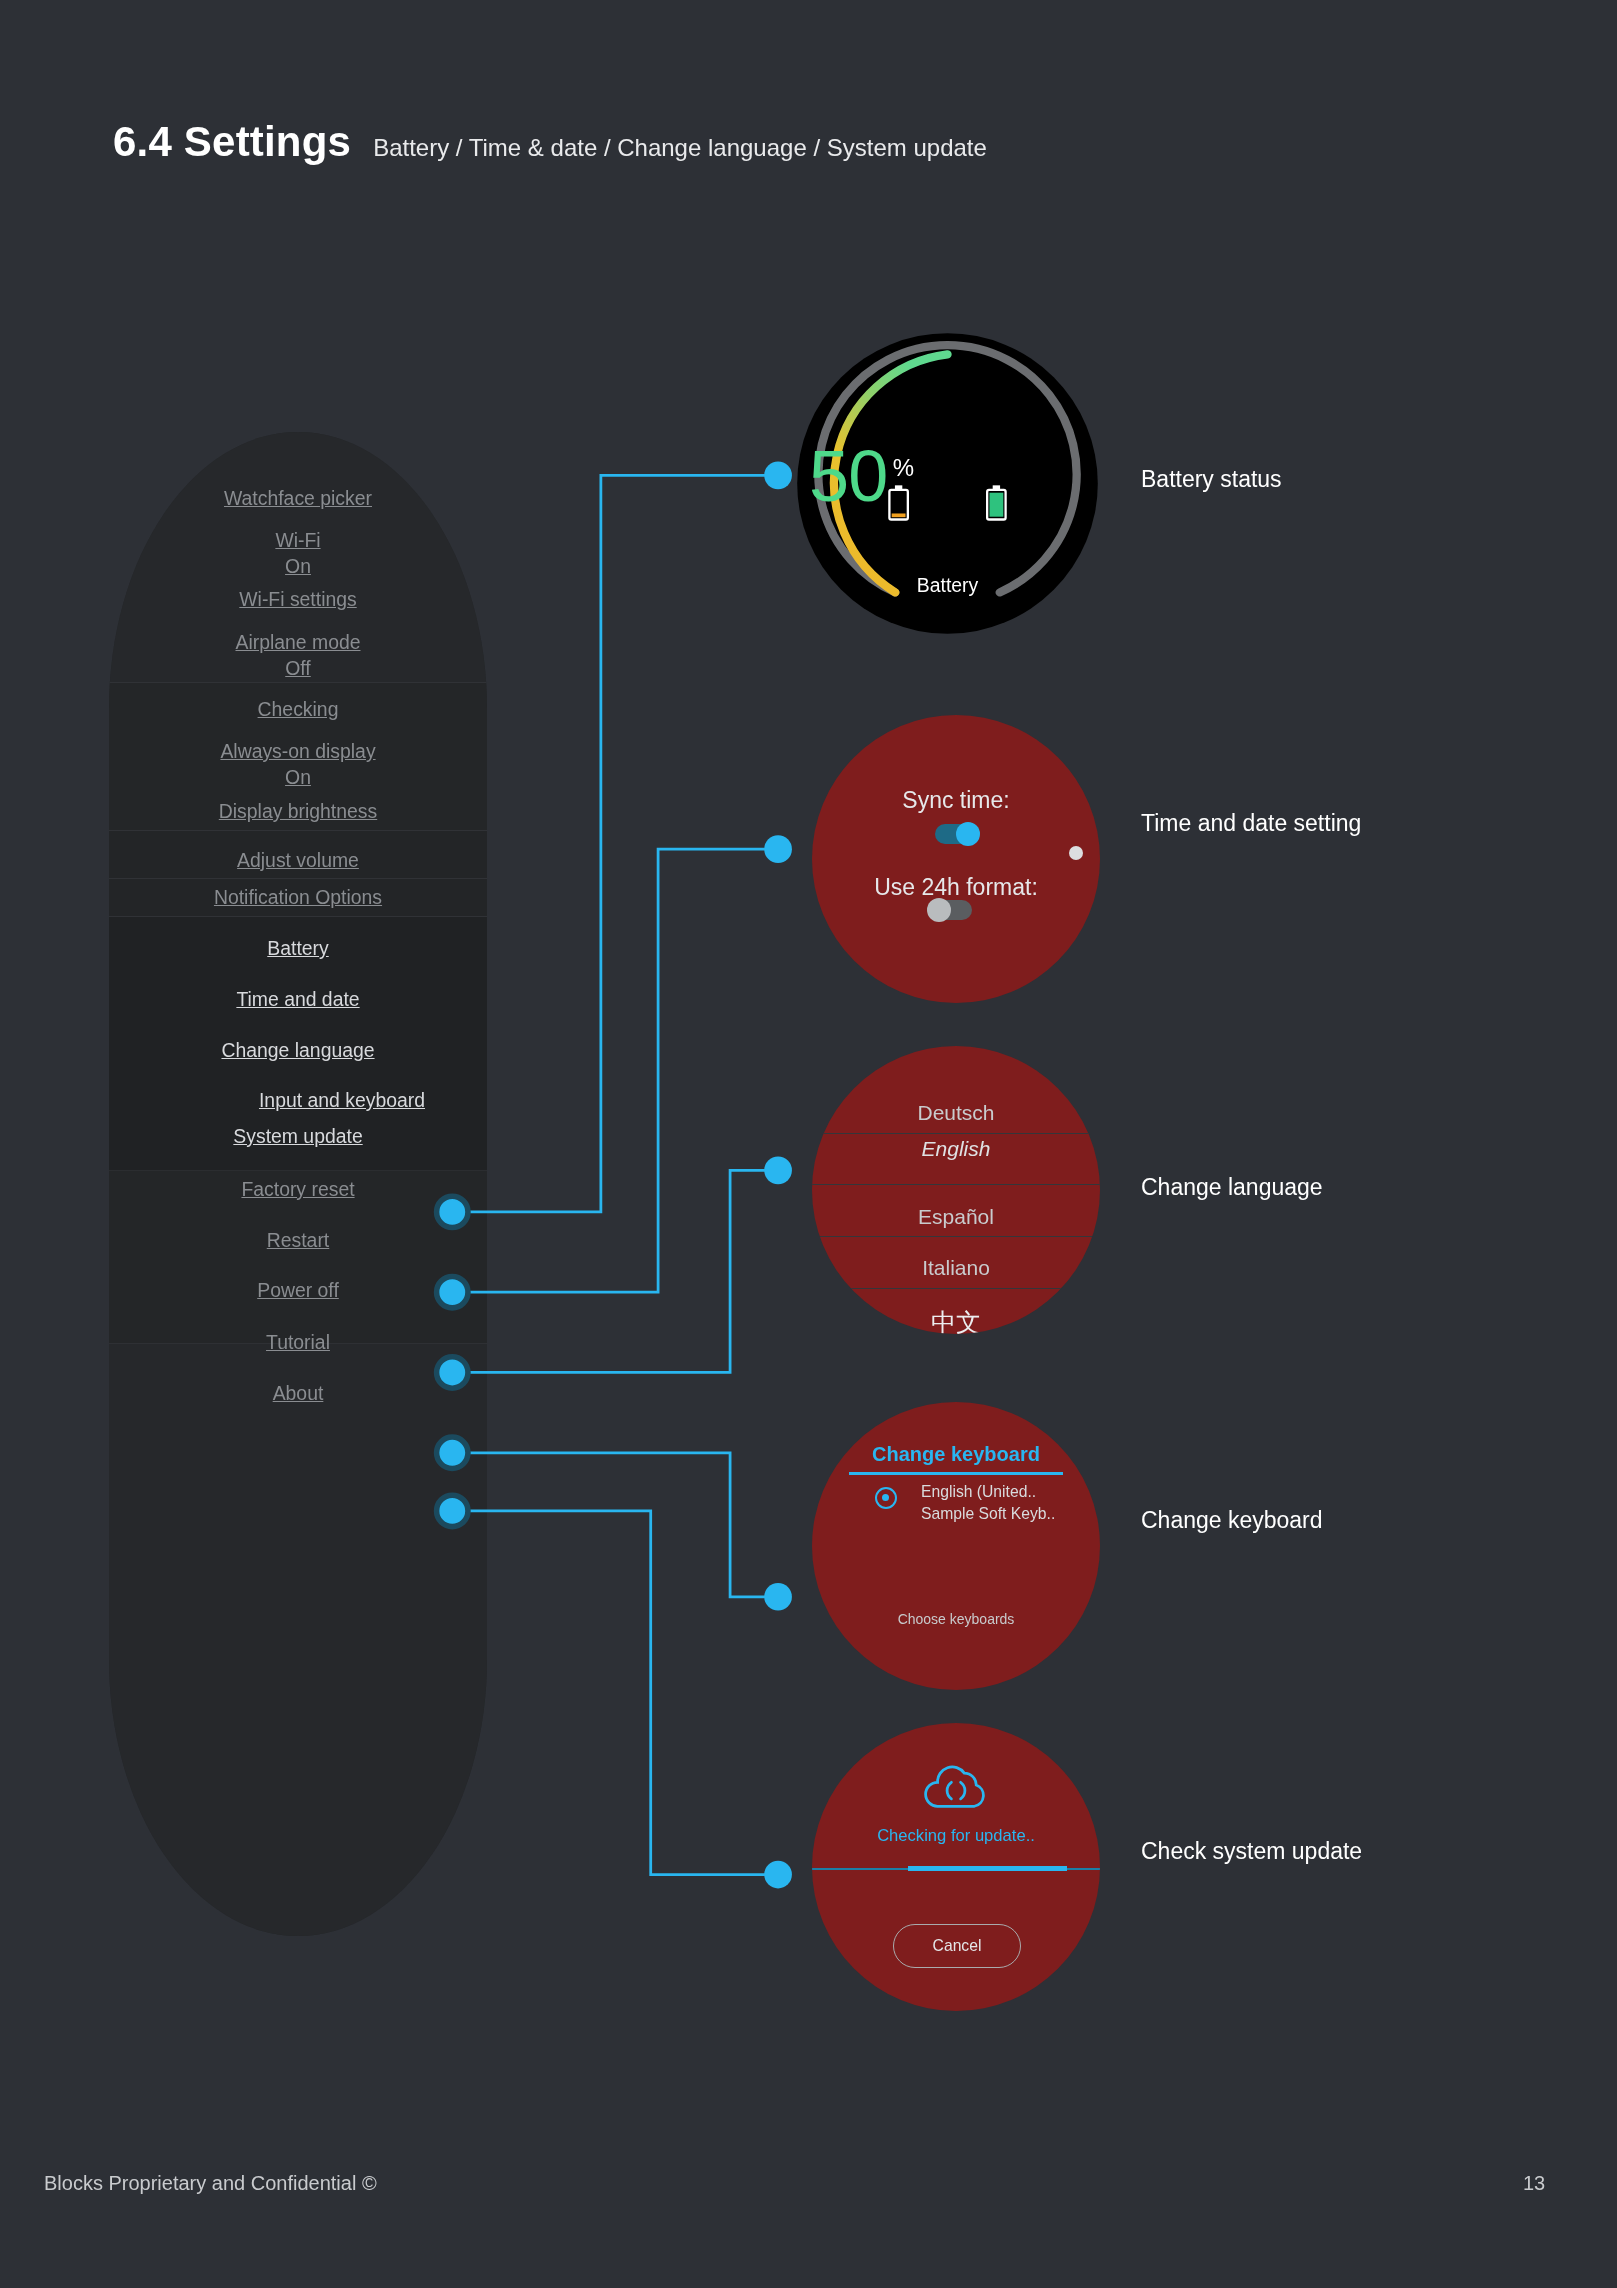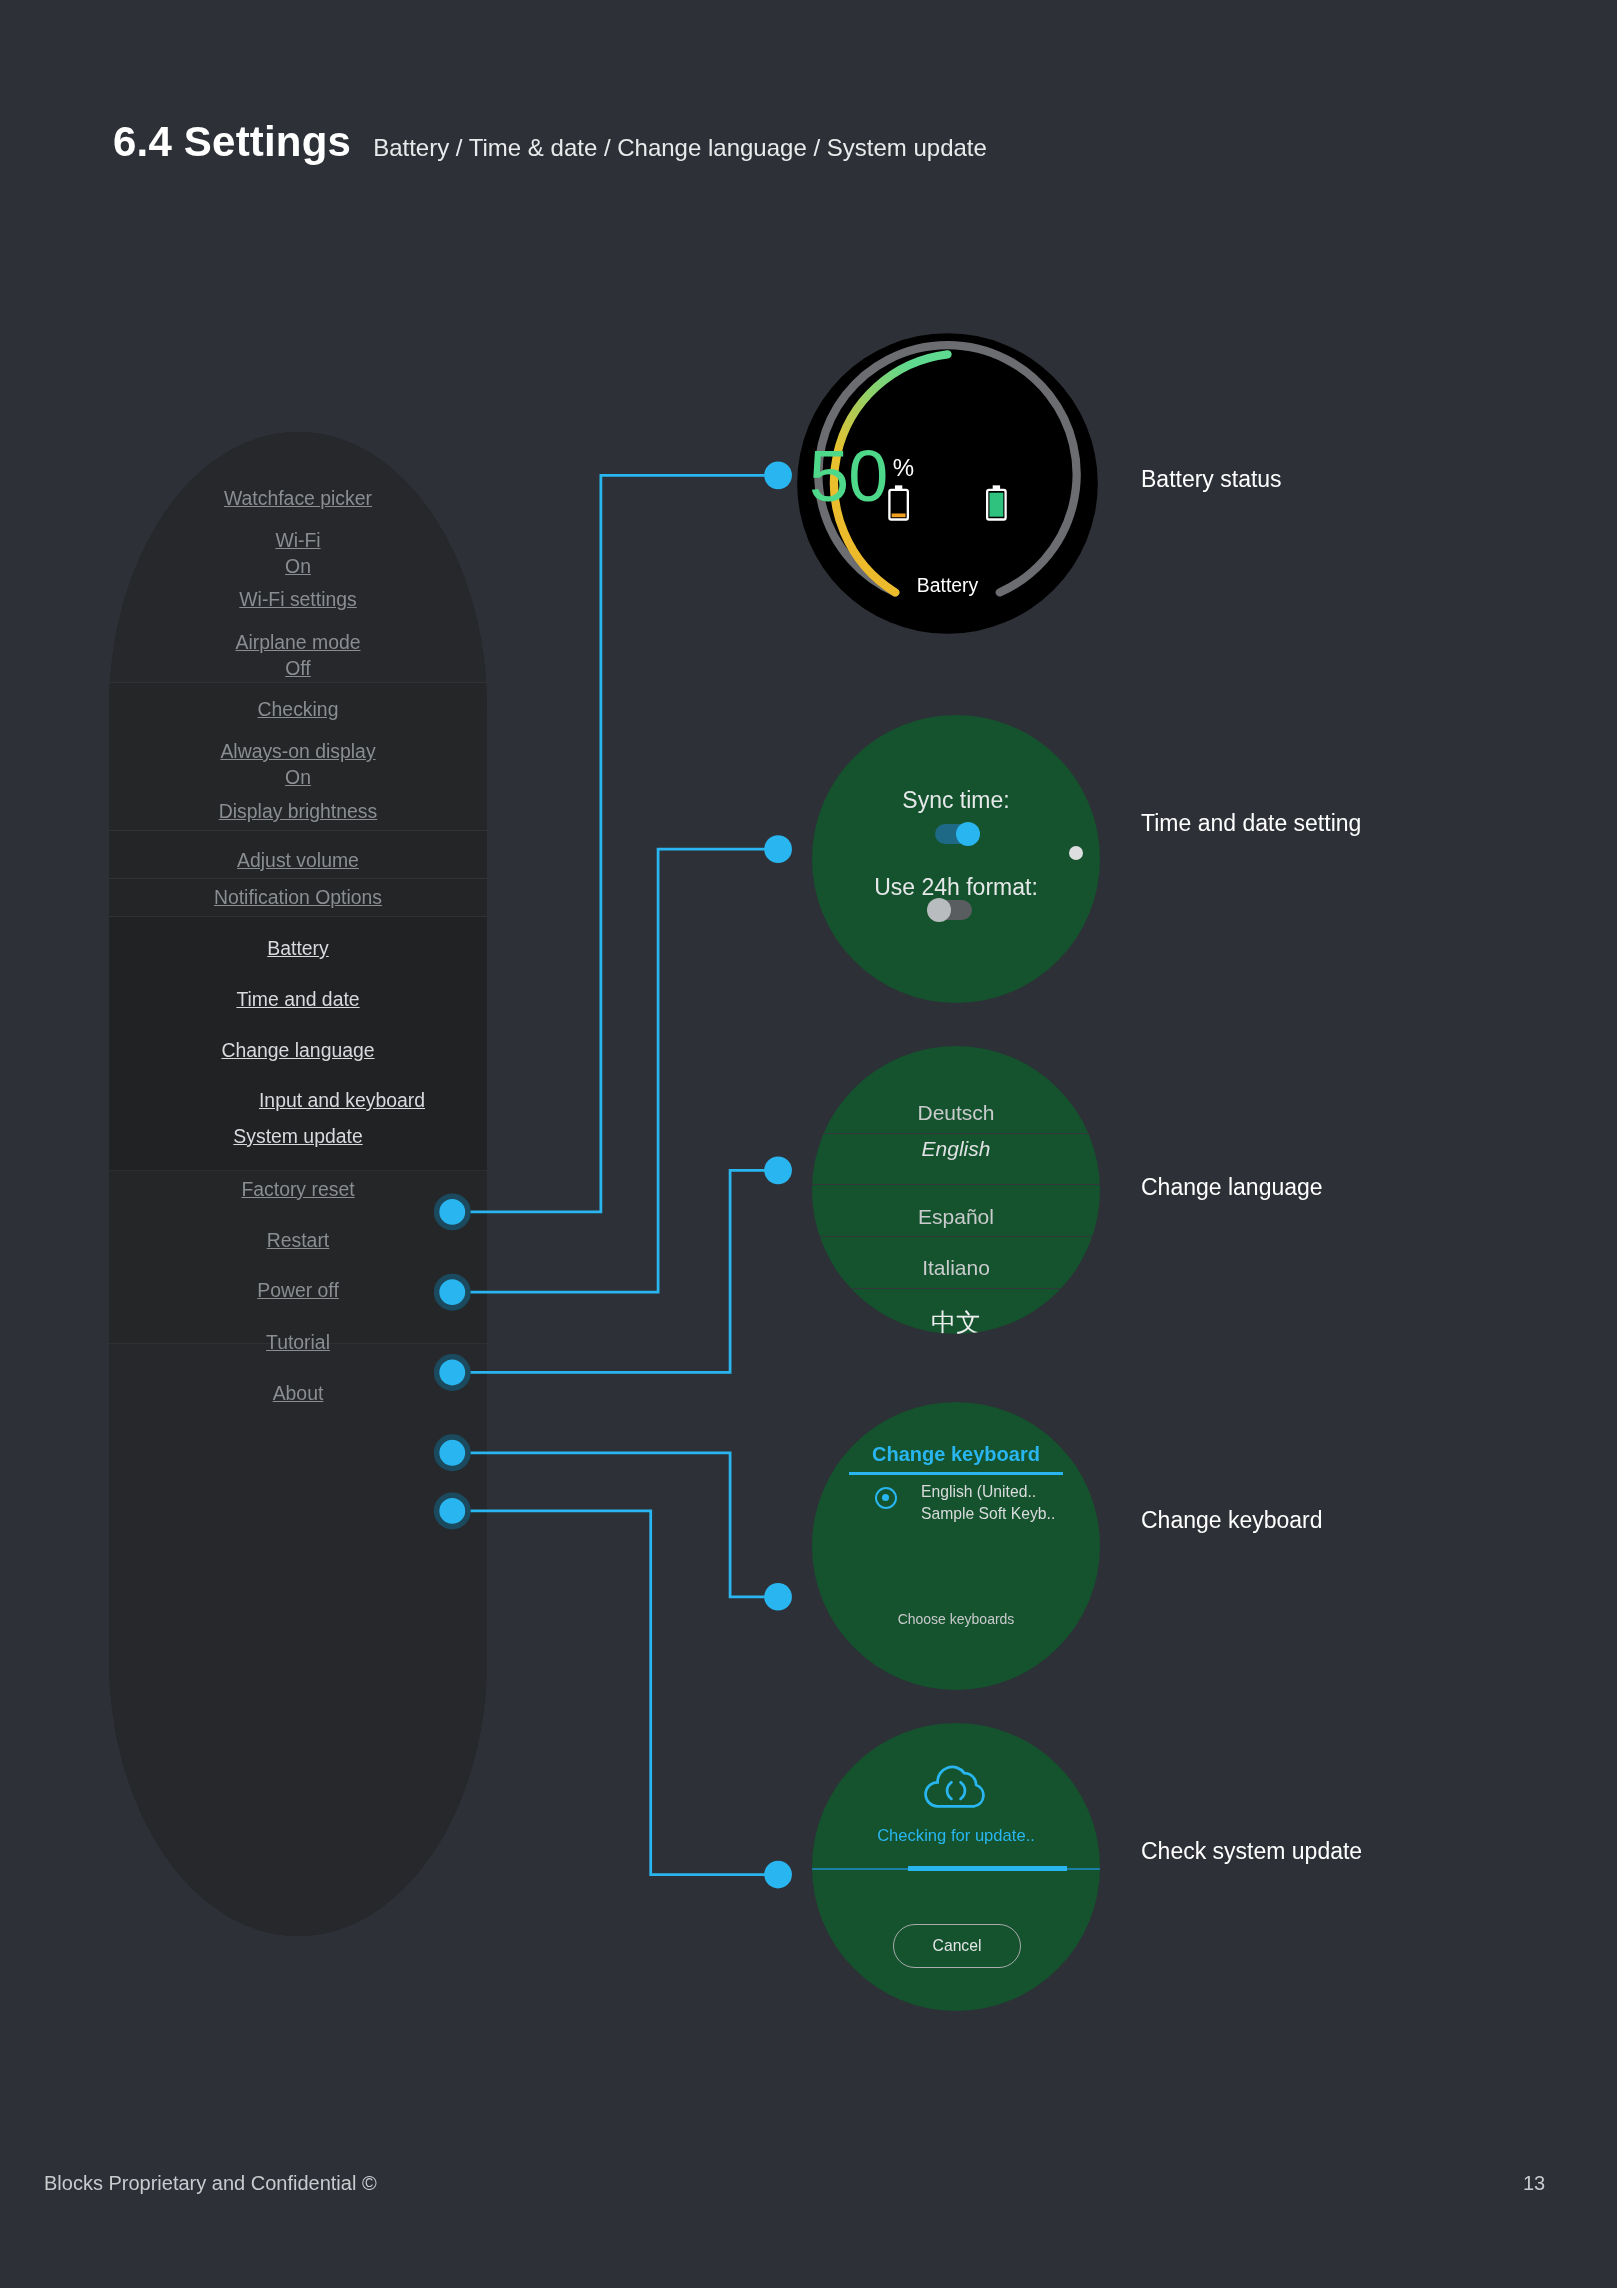--- a/index.html
+++ b/index.html
@@ -49,21 +49,21 @@
     color:#4ed98a;font-size:72px;font-weight:400;letter-spacing:-0.9px;margin-left:10px;
   }
   #watch-battery .lbl{
     position:absolute;left:0;right:0;bottom:35px;text-align:center;
     color:#ffffff;font-size:19.4px;
   }
 
   
   .screen{
     position:absolute;width:288px;height:288px;border-radius:50%;
-    background:#14532d;overflow:hidden;
+    background:#7f1d1d;overflow:hidden;
   }
 
   
   #watch-time{left:812px;top:715px;}
   #watch-time .t1{position:absolute;left:0;right:0;top:72px;text-align:center;color:#e6e8ea;font-size:23px;}
   #watch-time .t2{position:absolute;left:0;right:0;top:159px;text-align:center;color:#e6e8ea;font-size:23px;}
   .toggle{position:absolute;width:42px;height:20px;border-radius:10px;}
   .toggle .knob{position:absolute;top:-1.8px;width:24px;height:24px;border-radius:50%;}
   #tg1{left:123px;top:109px;background:#1e6a86;}
   #tg1 .knob{right:-2.8px;background:#29b6f0;}

